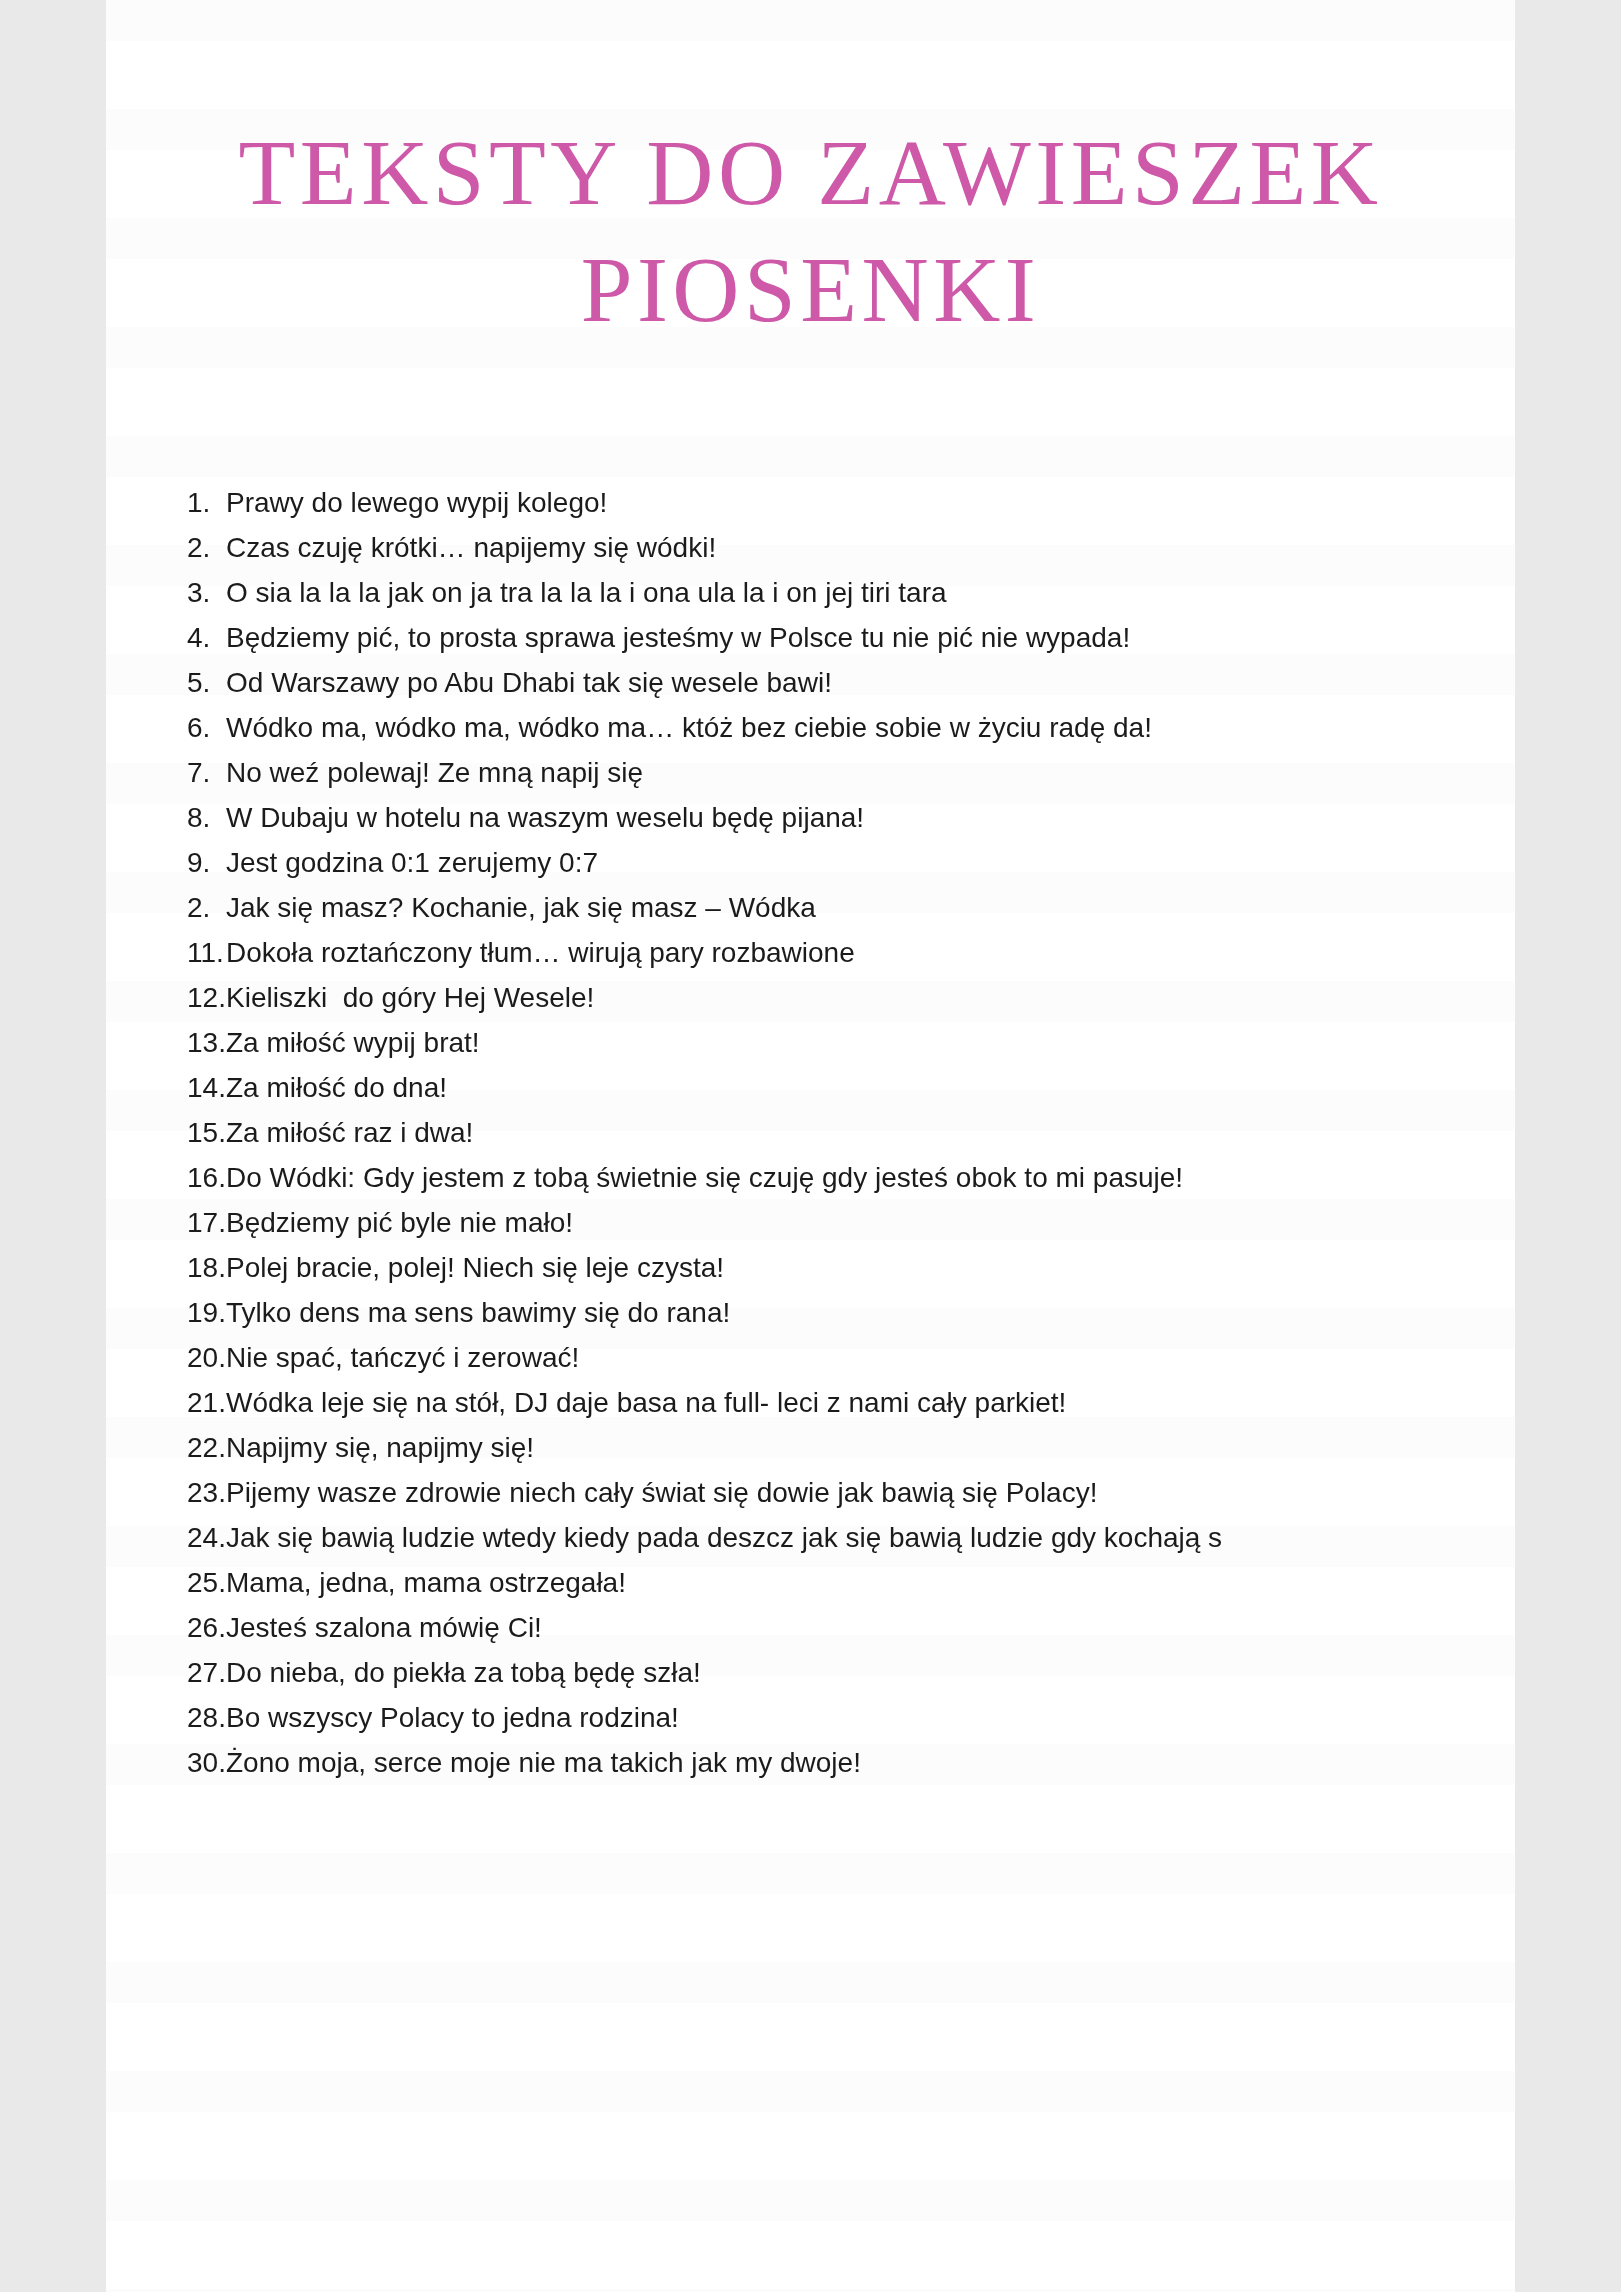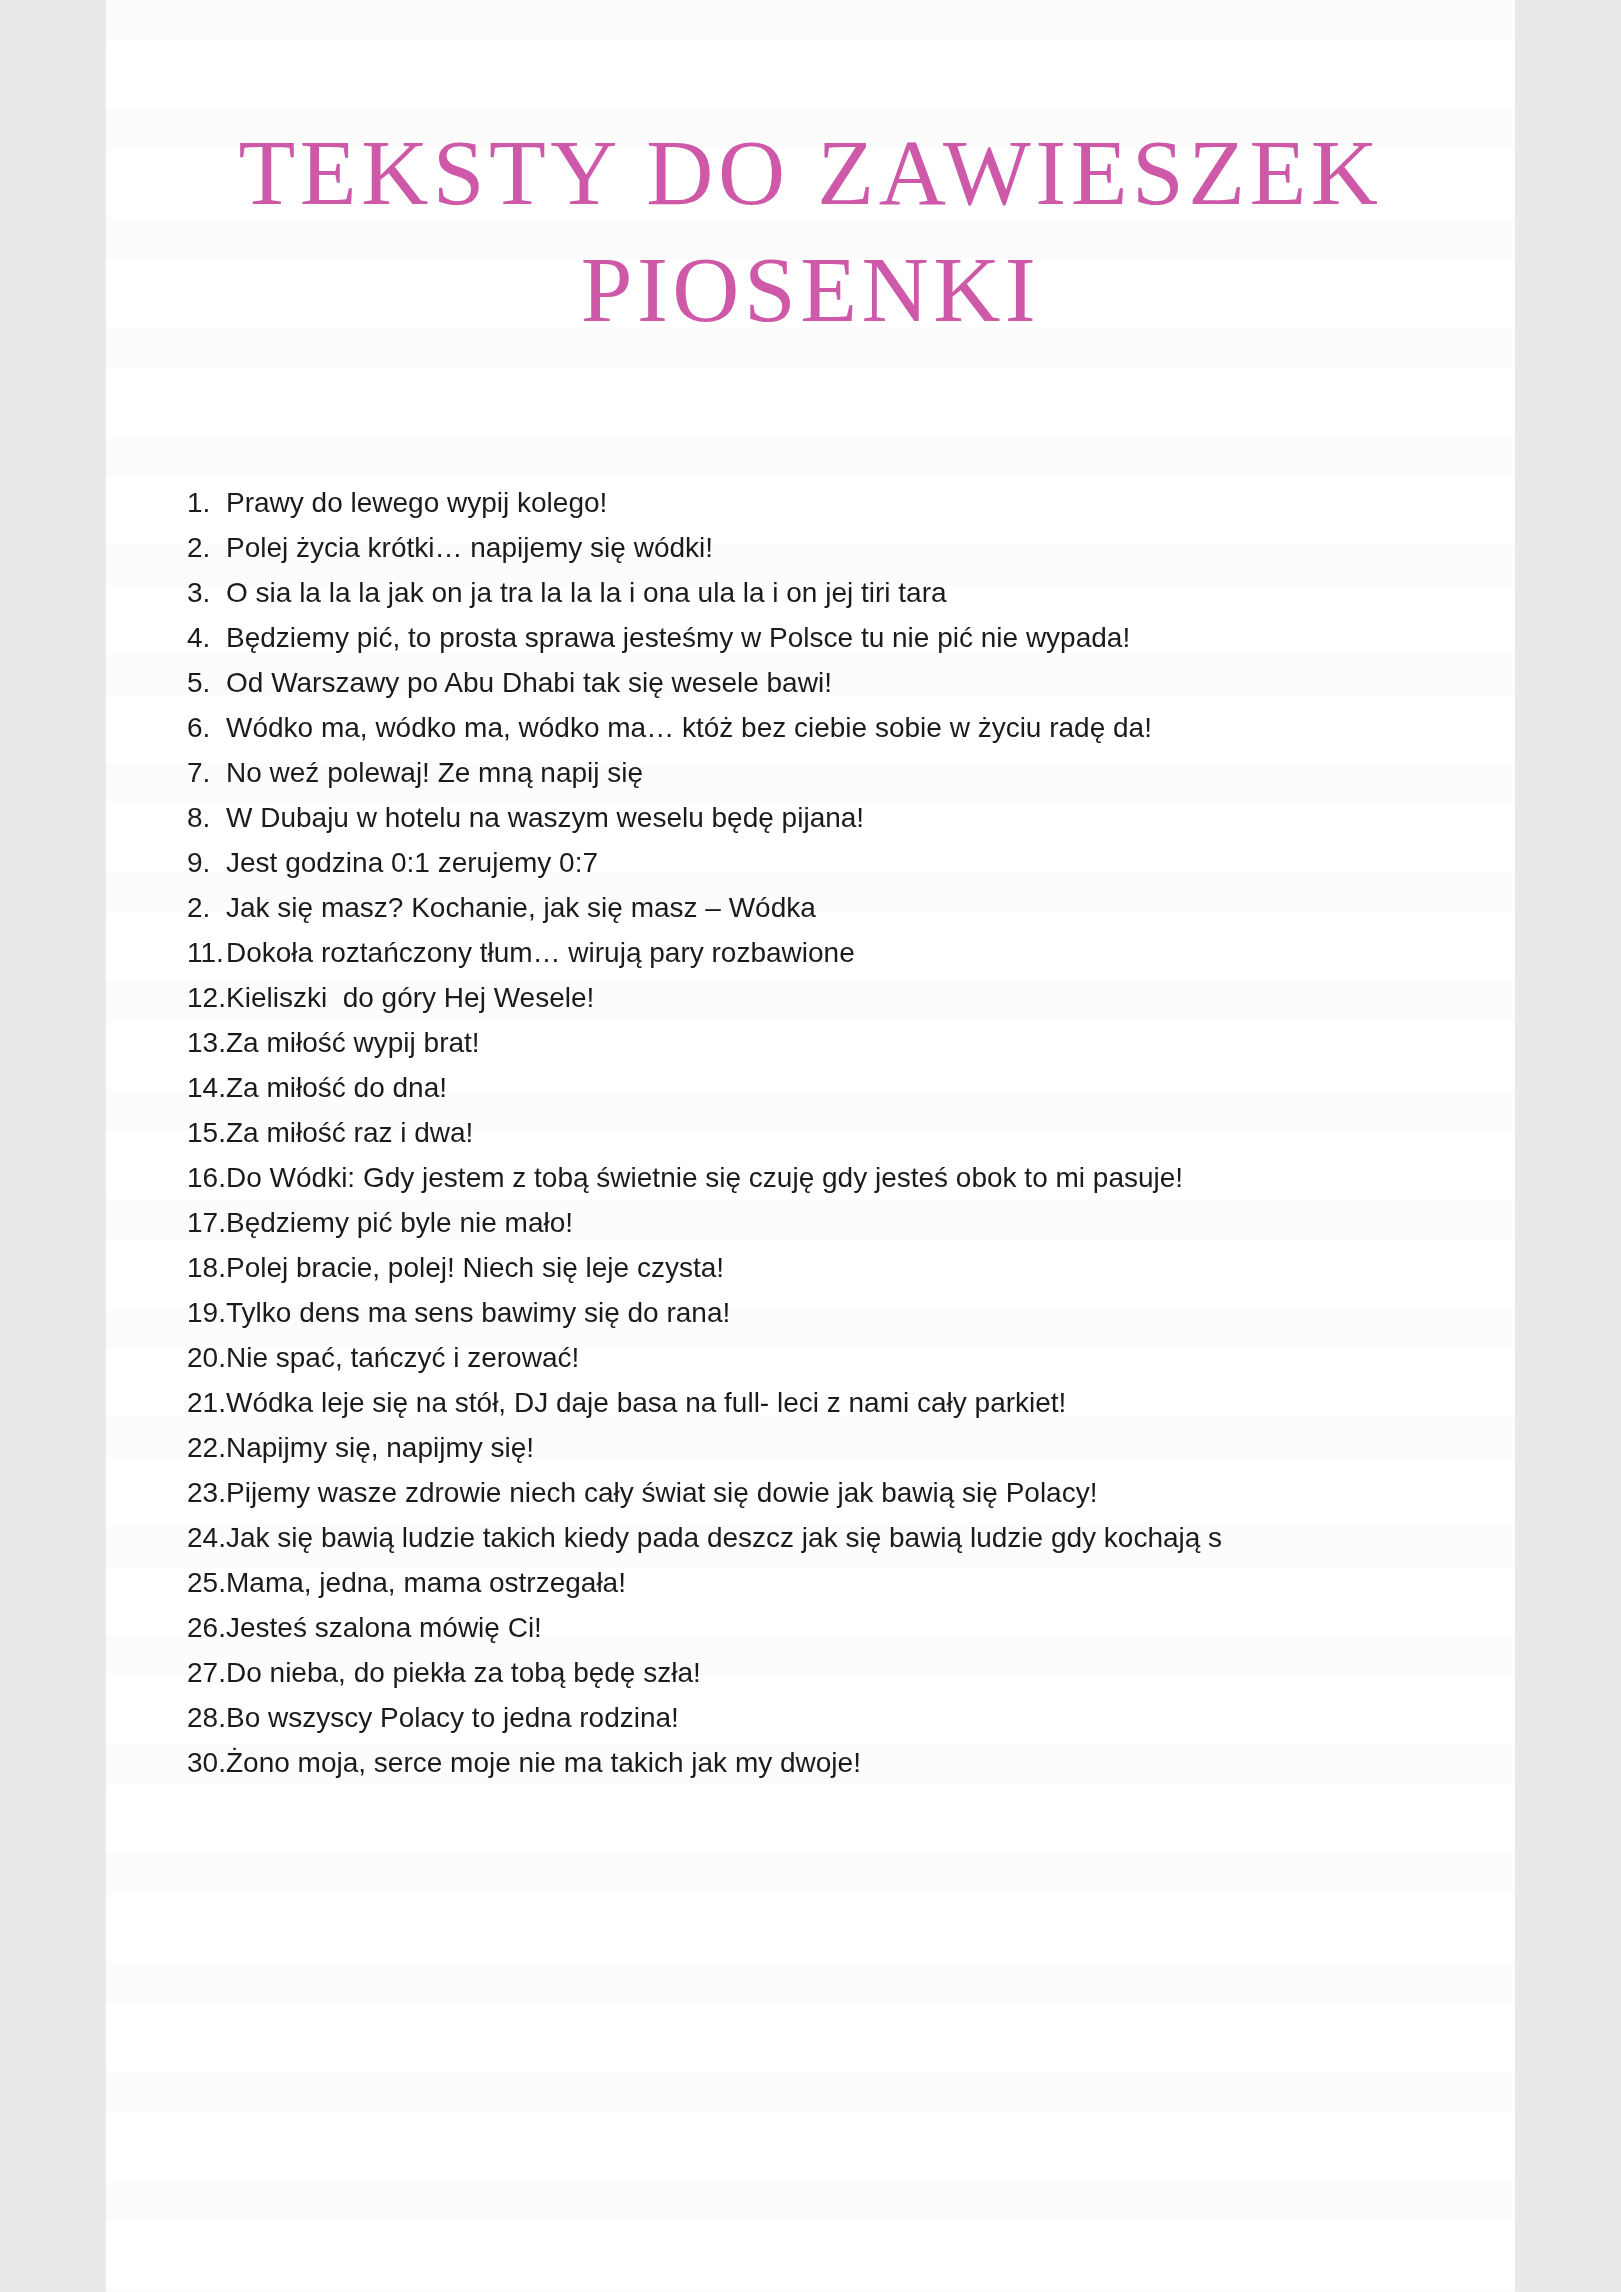--- a/index.html
+++ b/index.html
@@ -73,21 +73,21 @@
 
   <ol class="song-list" style="color: rgb(27, 27, 27);">
 
       <li class="row">
         <span class="num">1.</span>
         <span class="txt">Prawy do lewego wypij kolego!</span>
       </li>
 
       <li class="row">
         <span class="num">2.</span>
-        <span class="txt">Polej życia krótki… napijemy się wódki!</span>
+        <span class="txt">Czas czuję krótki… napijemy się wódki!</span>
       </li>
 
       <li class="row">
         <span class="num">3.</span>
         <span class="txt">O sia la la la jak on ja tra la la la i ona ula la i on jej tiri tara</span>
       </li>
 
       <li class="row">
         <span class="num">4.</span>
         <span class="txt">Będziemy pić, to prosta sprawa jesteśmy w Polsce tu nie pić nie wypada!</span>
@@ -183,21 +183,21 @@
         <span class="txt">Napijmy się, napijmy się!</span>
       </li>
 
       <li class="row">
         <span class="num">23.</span>
         <span class="txt">Pijemy wasze zdrowie niech cały świat się dowie jak bawią się Polacy!</span>
       </li>
 
       <li class="row">
         <span class="num">24.</span>
-        <span class="txt">Jak się bawią ludzie takich kiedy pada deszcz jak się bawią ludzie gdy kochają s</span>
+        <span class="txt">Jak się bawią ludzie wtedy kiedy pada deszcz jak się bawią ludzie gdy kochają s</span>
       </li>
 
       <li class="row">
         <span class="num">25.</span>
         <span class="txt">Mama, jedna, mama ostrzegała!</span>
       </li>
 
       <li class="row">
         <span class="num">26.</span>
         <span class="txt">Jesteś szalona mówię Ci!</span>

